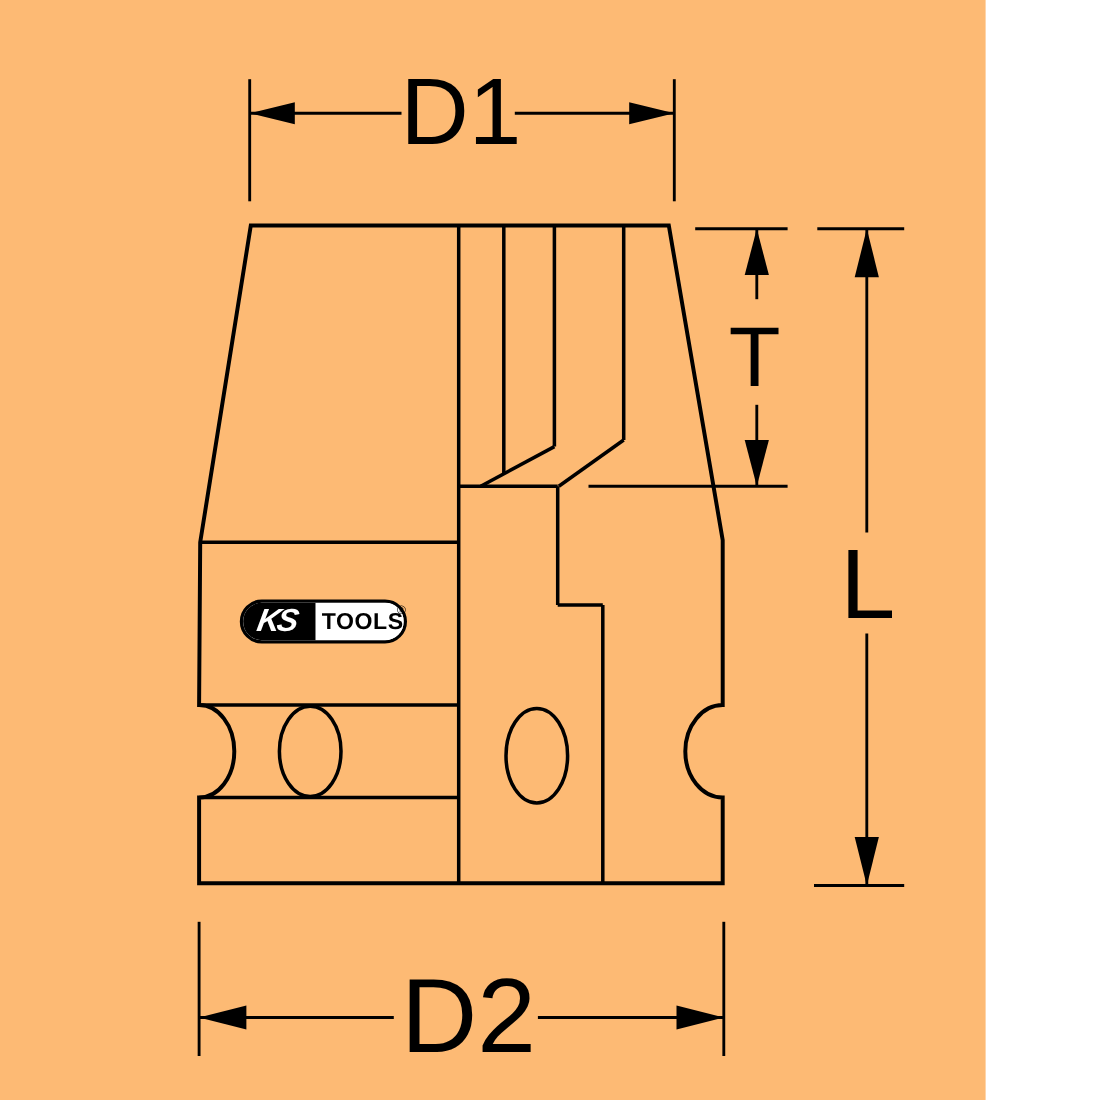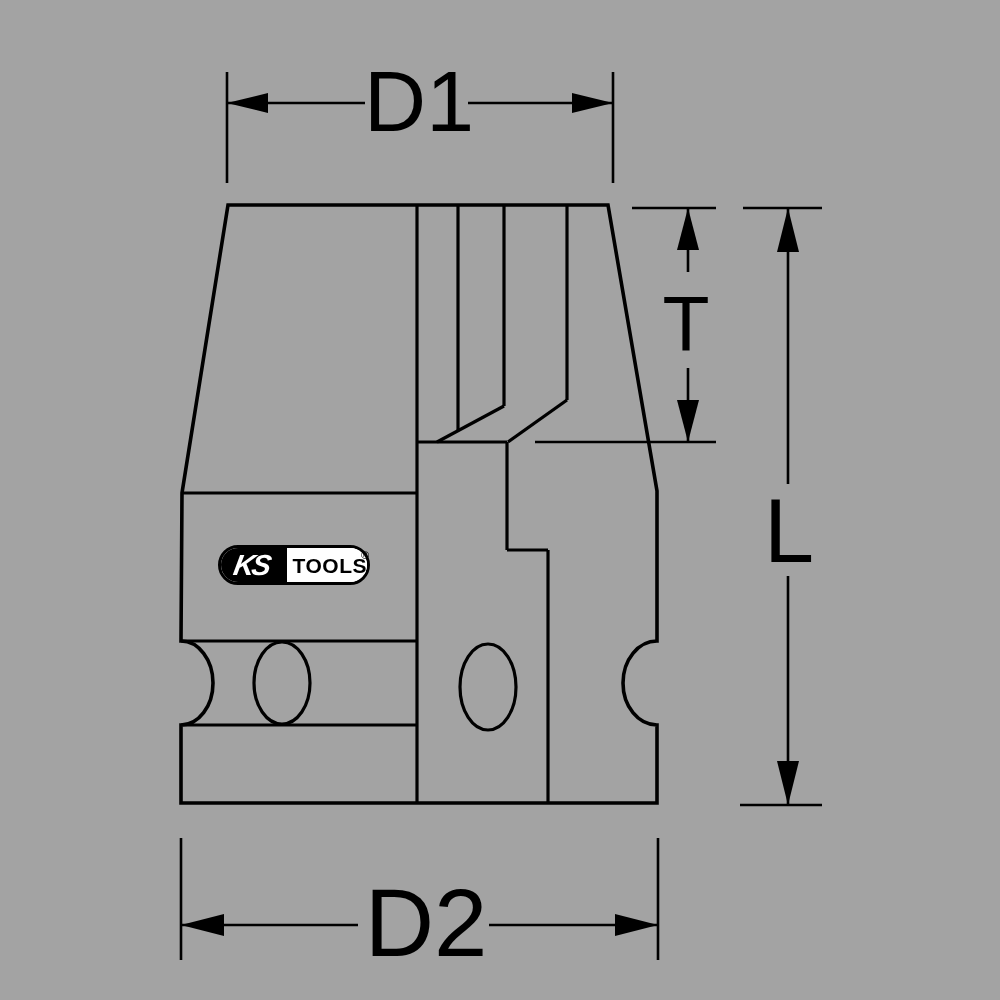--- a/index.html
+++ b/index.html
@@ -2,23 +2,23 @@
 <html><head>
 <meta charset="utf-8">
 <style>
   html, body {
     margin: 0;
     padding: 0;
     background: #ffffff;
   }
   .canvas {
     position: relative;
-    width: 1000px;
+    width: 896px;
     height: 1000px;
-    background: #a3a3a3;
+    background: #fdba74;
     overflow: hidden;
     font-family: "Liberation Sans", sans-serif;
   }
   svg.drawing {
     position: absolute;
     left: 0;
     top: 0;
     color: #000000;
   }
   svg.drawing line, svg.drawing path, svg.drawing ellipse {

